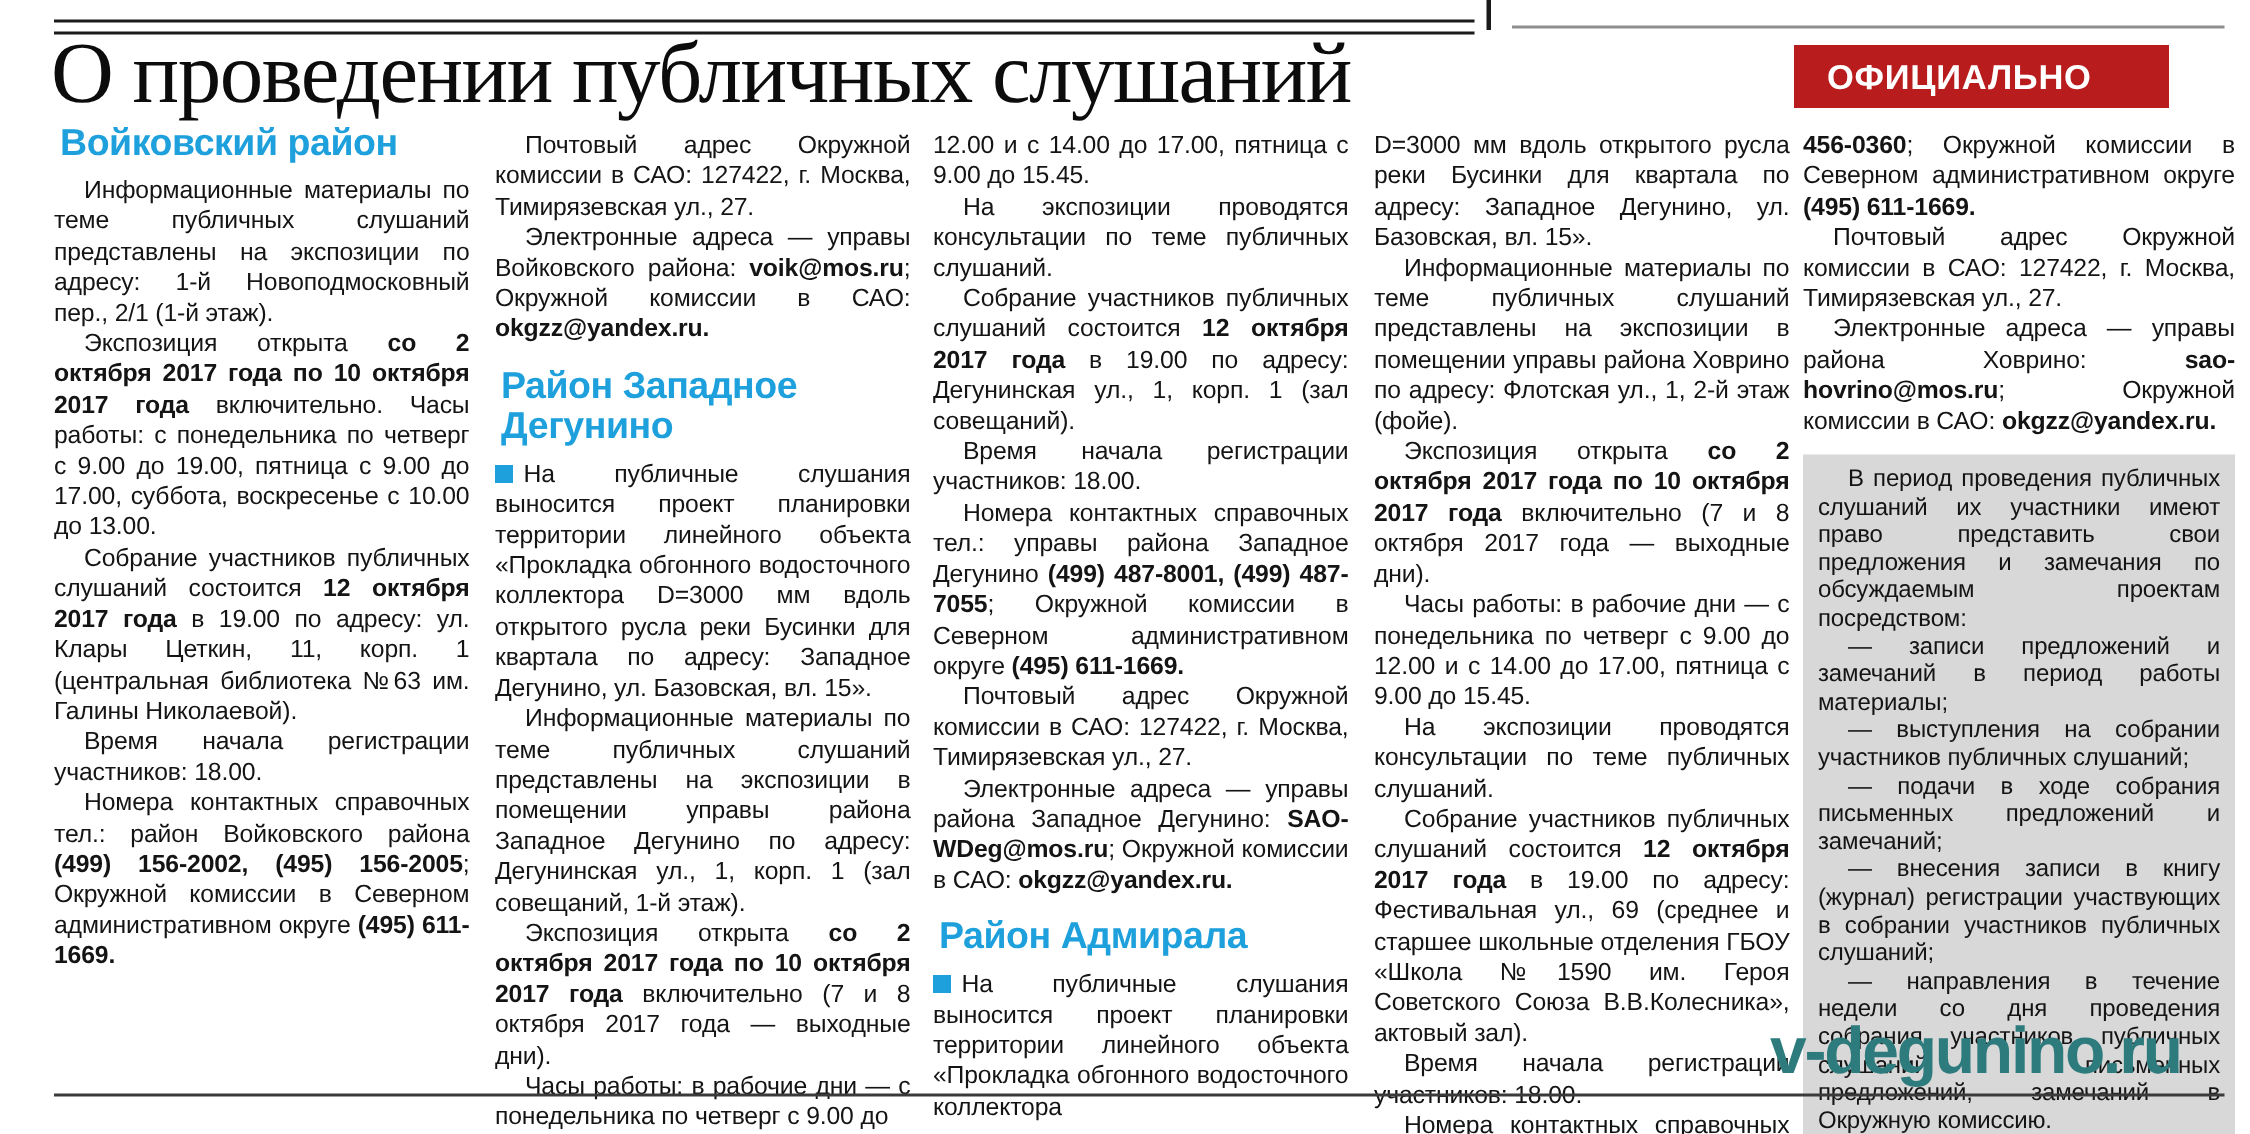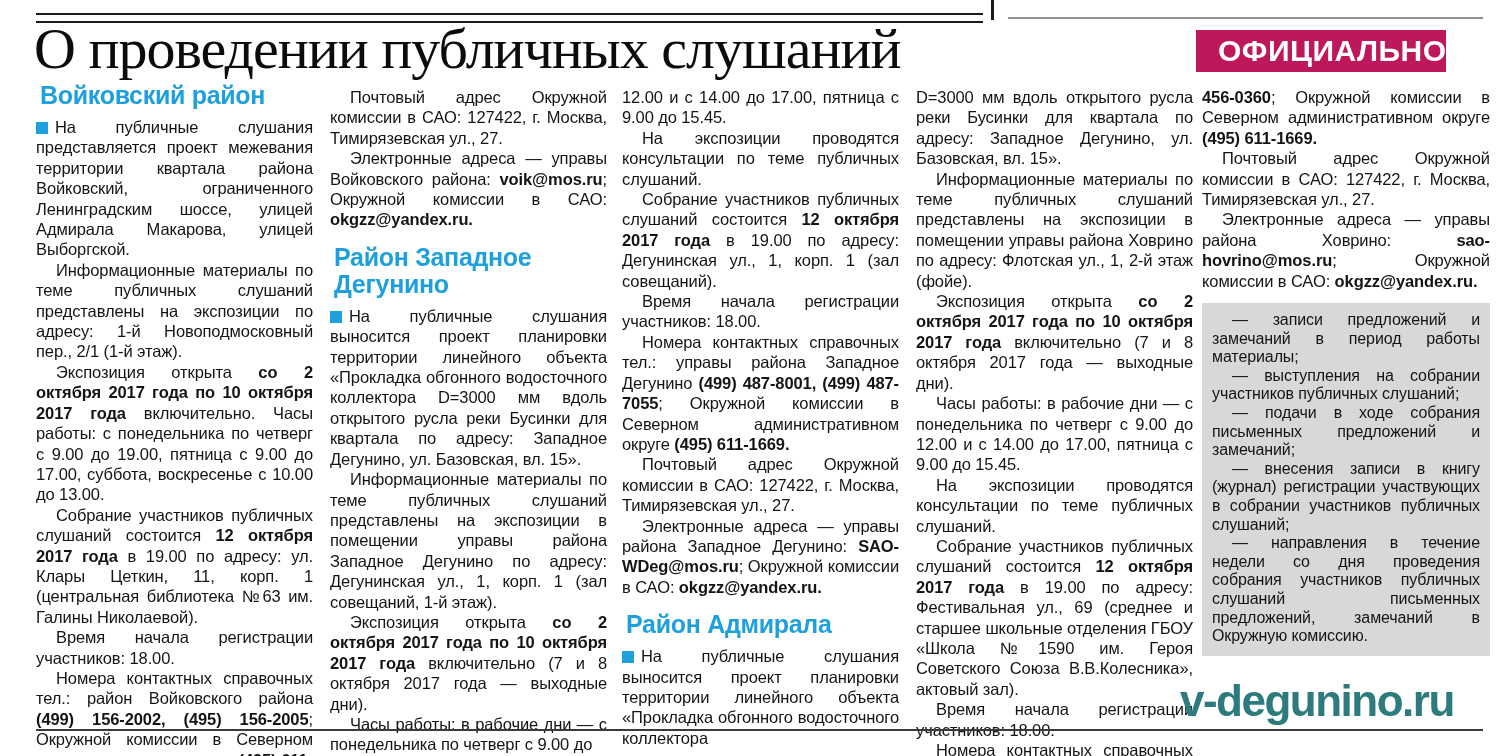--- a/index.html
+++ b/index.html
@@ -16,23 +16,23 @@
   .rule-bottom   { left:36px;  top:729px;width:1447px; height:2px; background:#3a3a3a; }
 
   .title {
     position:absolute; left:34px; top:20px; margin:0;
     font-family:"Liberation Serif", serif; font-weight:400;
     font-size:58px; line-height:1; letter-spacing:-1px; color:#0c0c0c; white-space:nowrap;
   }
 
   .badge {
     position:absolute; left:1196px; top:30px; width:250px; height:42px;
-    background:#be185d; color:#ffffff; box-sizing:border-box;
+    background:#b91c1c; color:#ffffff; box-sizing:border-box;
     display:flex; align-items:center; padding-left:22px;
-    font-weight:700; font-size:30px; letter-spacing:0.5px;
+    font-weight:700; font-size:23px; letter-spacing:0.5px;
   }
 
   .col {
     position:absolute; top:87px; width:277px;
     font-size:16.5px; line-height:20.4px; letter-spacing:-0.1px;
     text-align:justify; hyphens:auto; -webkit-hyphens:auto; overflow-wrap:break-word;
   }
   .col-1 { left:36px; top:82px; }
   .col-2 { left:330px; }
   .col-3 { left:622px; }
@@ -75,21 +75,20 @@
   <div class="rule rule-top-right"></div>
 
   <h1 class="title">О проведении публичных слушаний</h1>
 
   <div class="badge">
     <span>ОФИЦИАЛЬНО</span>
   </div>
 
   <div class="col col-1">
       <h2>Войковский район</h2>
-      <p class="para"><span class="sq"></span><span>На публичные слушания представляется проект межевания территории квартала района Войковский, ограниченного Ленинградским шоссе, улицей Адмирала Макарова, улицей Выборгской.</span></p>
       <p class="para indent"><span>Информационные материалы по теме публичных слушаний представлены на экспозиции по адресу: 1-й Новоподмосковный пер., 2/1 (1-й этаж).</span></p>
       <p class="para indent"><span>Экспозиция открыта </span><span class="b">со 2 октября 2017 года по 10 октября 2017 года</span><span> включительно. Часы работы: с понедельника по четверг с 9.00 до 19.00, пятница с 9.00 до 17.00, суббота, воскресенье с 10.00 до 13.00.</span></p>
       <p class="para indent"><span>Собрание участников публичных слушаний состоится </span><span class="b">12 октября 2017 года</span><span> в 19.00 по адресу: ул. Клары Цеткин, 11, корп. 1 (центральная библиотека №63 им. Галины Николаевой).</span></p>
       <p class="para indent"><span>Время начала регистрации участников: 18.00.</span></p>
       <p class="para indent"><span>Номера контактных справочных тел.: район Войковского района </span><span class="b">(499) 156-2002, (495) 156-2005</span><span>; Окружной комиссии в Северном административном округе </span><span class="b">(495) 611-1669.</span></p>
     </div>
   <div class="col col-2">
       <p class="para indent"><span>Почтовый адрес Окружной комиссии в САО: 127422, г. Москва, Тимирязевская ул., 27.</span></p>
       <p class="para indent"><span>Электронные адреса — управы Войковского района: </span><span class="b">voik@mos.ru</span><span>; Окружной комиссии в САО: </span><span class="b">okgzz@yandex.ru.</span></p>
       <h2>Район Западное Дегунино</h2>
@@ -117,20 +116,21 @@
       <p class="para indent"><span>На экспозиции проводятся консультации по теме публичных слушаний.</span></p>
       <p class="para indent"><span>Собрание участников публичных слушаний состоится </span><span class="b">12 октября 2017 года</span><span> в 19.00 по адресу: Фестивальная ул., 69 (среднее и старшее школьные отделения ГБОУ «Школа №1590 им. Героя Советского Союза В.В.Колесника», актовый зал).</span></p>
       <p class="para indent"><span>Время начала регистрации участников: 18.00.</span></p>
       <p class="para indent"><span>Номера контактных справочных тел.: управы района Ховрино </span></p>
     </div>
   <div class="col col-5">
       <p class="para"><span class="b">456-0360</span><span>; Окружной комиссии в Северном административном округе </span><span class="b">(495) 611-1669.</span></p>
       <p class="para indent"><span>Почтовый адрес Окружной комиссии в САО: 127422, г. Москва, Тимирязевская ул., 27.</span></p>
       <p class="para indent"><span>Электронные адреса — управы района Ховрино: </span><span class="b">sao-hovrino@mos.ru</span><span>; Окружной комиссии в САО: </span><span class="b">okgzz@yandex.ru.</span></p>
       <div class="gray-box">
+        <p class="para indent"><span>В период проведения публичных слушаний их участники имеют право представить свои предложения и замечания по обсуждаемым проектам посредством:</span></p>
         <p class="para indent"><span>— записи предложений и замечаний в период работы материалы;</span></p>
         <p class="para indent"><span>— выступления на собрании участников публичных слушаний;</span></p>
         <p class="para indent"><span>— подачи в ходе собрания письменных предложений и замечаний;</span></p>
         <p class="para indent"><span>— внесения записи в книгу (журнал) регистрации участвующих в собрании участников публичных слушаний;</span></p>
         <p class="para indent"><span>— направления в течение недели со дня проведения собрания участников публичных слушаний письменных предложений, замечаний в Окружную комиссию.</span></p>
       </div>
     </div>
 
   <div class="rule rule-bottom"></div>
   <div class="watermark">v-degunino.ru</div>

